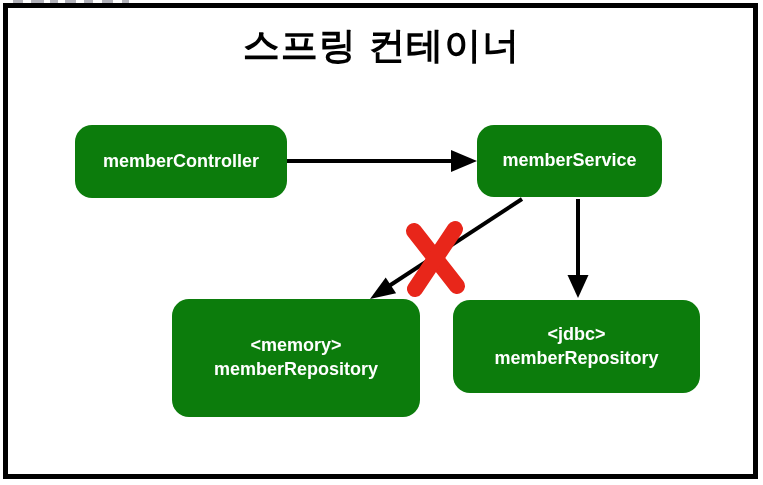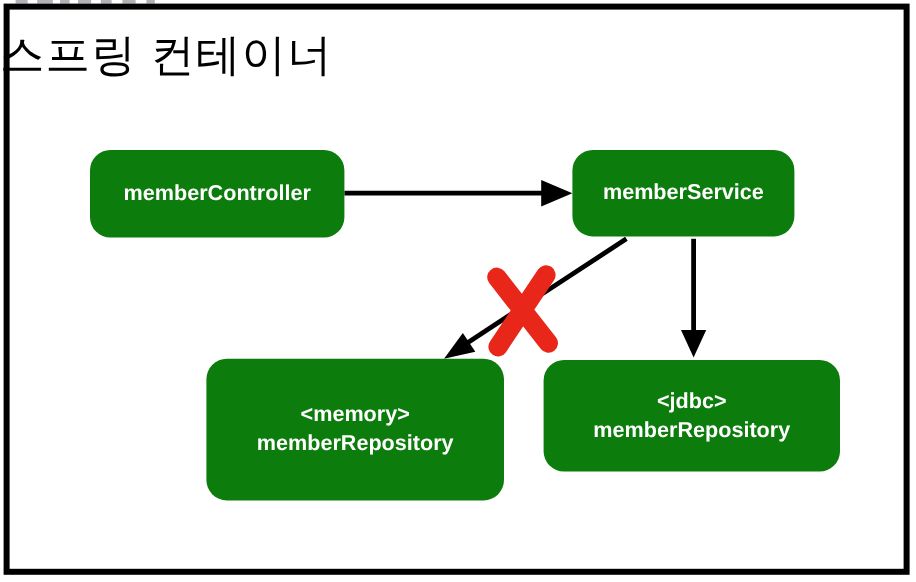--- a/index.html
+++ b/index.html
@@ -35,23 +35,23 @@
     position: absolute;
     left: 3px; top: 3px;
     width: 755px; height: 476px;
     border: 5px solid var(--frame-black);
     background: transparent;
   }
 
   .title {
     position: absolute;
     left: 0; right: 0; top: 21px;
-    text-align: left;
+    text-align: center;
     font-size: 37px;
-    font-weight: 400;
+    font-weight: 700;
     letter-spacing: 1px;
     color: var(--title-black);
   }
 
   .bean {
     position: absolute;
     background: var(--box-green);
     color: var(--box-text);
     border-radius: 17px;
     display: flex;

